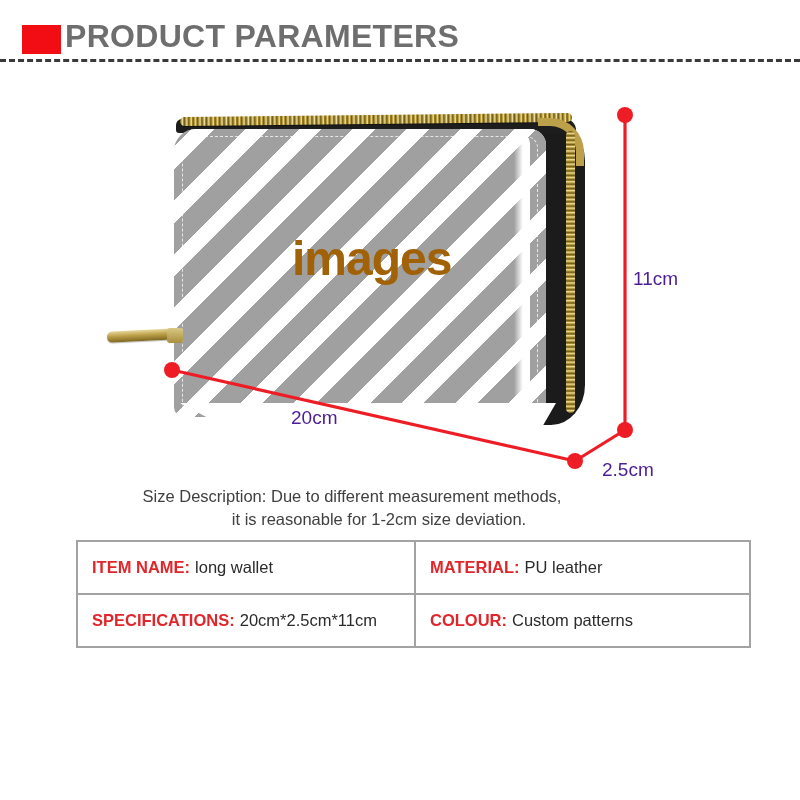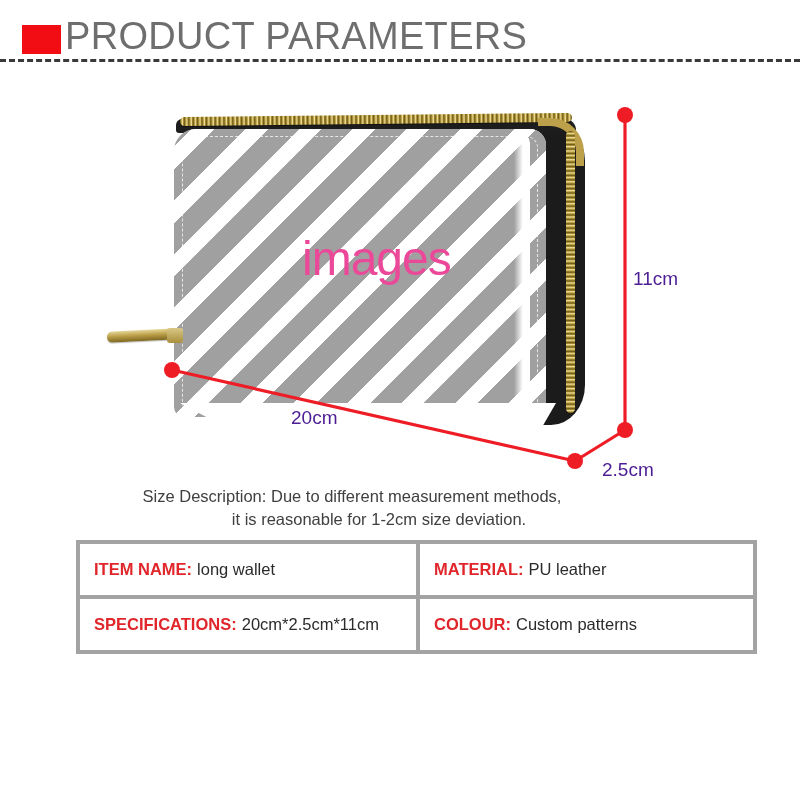--- a/index.html
+++ b/index.html
@@ -24,22 +24,22 @@
   }
   #header-red-square {
     position: absolute;
     left: 22px; top: 25px;
     width: 39px; height: 29px;
     background: #f20c14;
   }
   #header-title {
     position: absolute;
     left: 65px; top: 13px;
-    font-size: 38px;
-    font-weight: 400;
+    font-size: 32px;
+    font-weight: 700;
     letter-spacing: 0.3px;
     color: #6e6e6e;
     white-space: nowrap;
     line-height: 46px;
   }
   #header-divider {
     position: absolute;
     left: 0; top: 59px;
     width: 800px; height: 0;
     border-top: 3px dashed #3a3a3a;
@@ -148,24 +148,24 @@
   
   #wallet-base {
     position: absolute;
     left: 10px; top: 286px;
     width: 376px; height: 26px;
     background: #ffffff;
     clip-path: polygon(0% 0%, 100% 0%, 96% 100%, 8% 62%);
   }
   #wallet-watermark {
     position: absolute;
-    left: 132px; top: 114px;
+    left: 122px; top: 114px;
     font-size: 48px;
-    font-weight: 400;
-    color: #ec4899;
+    font-weight: 700;
+    color: #a16207;
     letter-spacing: -1px;
     z-index: 6;
   }
   
   #zipper-pull {
     position: absolute;
     left: -63px; top: 213px;
     width: 70px; height: 11px;
     border-radius: 5px;
     background: linear-gradient(180deg, #e6d79a 0%, #bda04a 45%, #7d6720 100%);
@@ -213,21 +213,21 @@
 
   
   #spec-table {
     position: absolute;
     left: 76px; top: 540px;
     width: 641px;
     border-collapse: collapse;
     table-layout: fixed;
   }
   #spec-table td {
-    border: 4px solid #a3a3a3;
+    border: 2px solid #a3a3a3;
     height: 51px;
     padding: 0 0 0 14px;
     vertical-align: middle;
     font-size: 16.5px;
     color: #2b2b2b;
     white-space: nowrap;
     overflow: hidden;
   }
   .cell-key {
     color: #e0262b;

